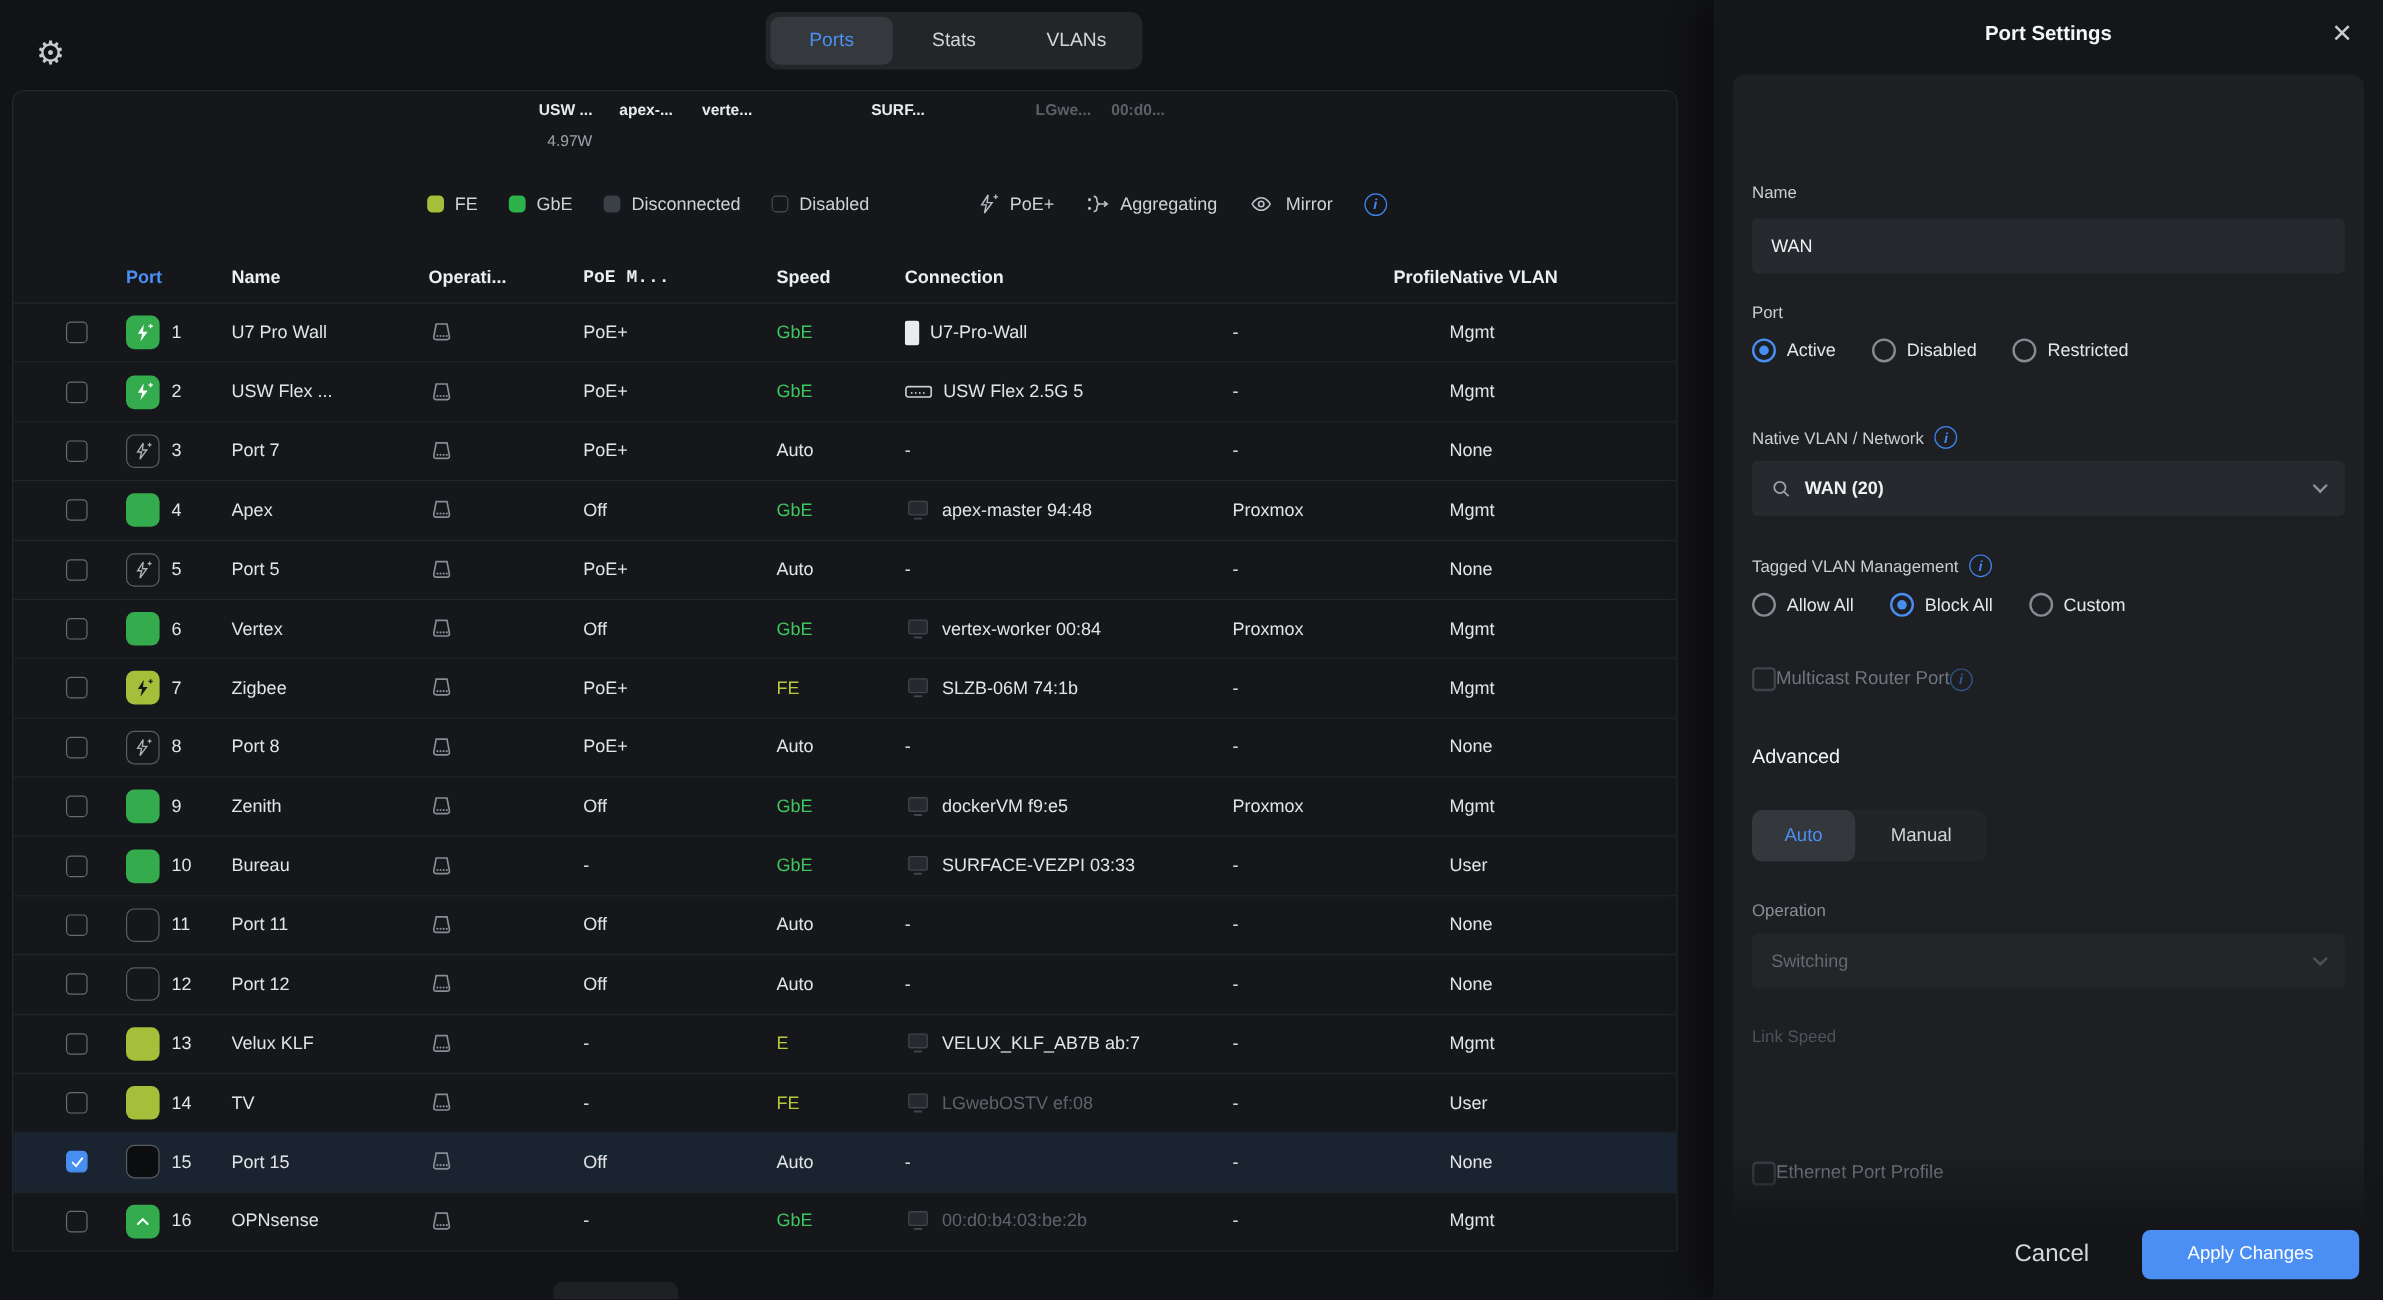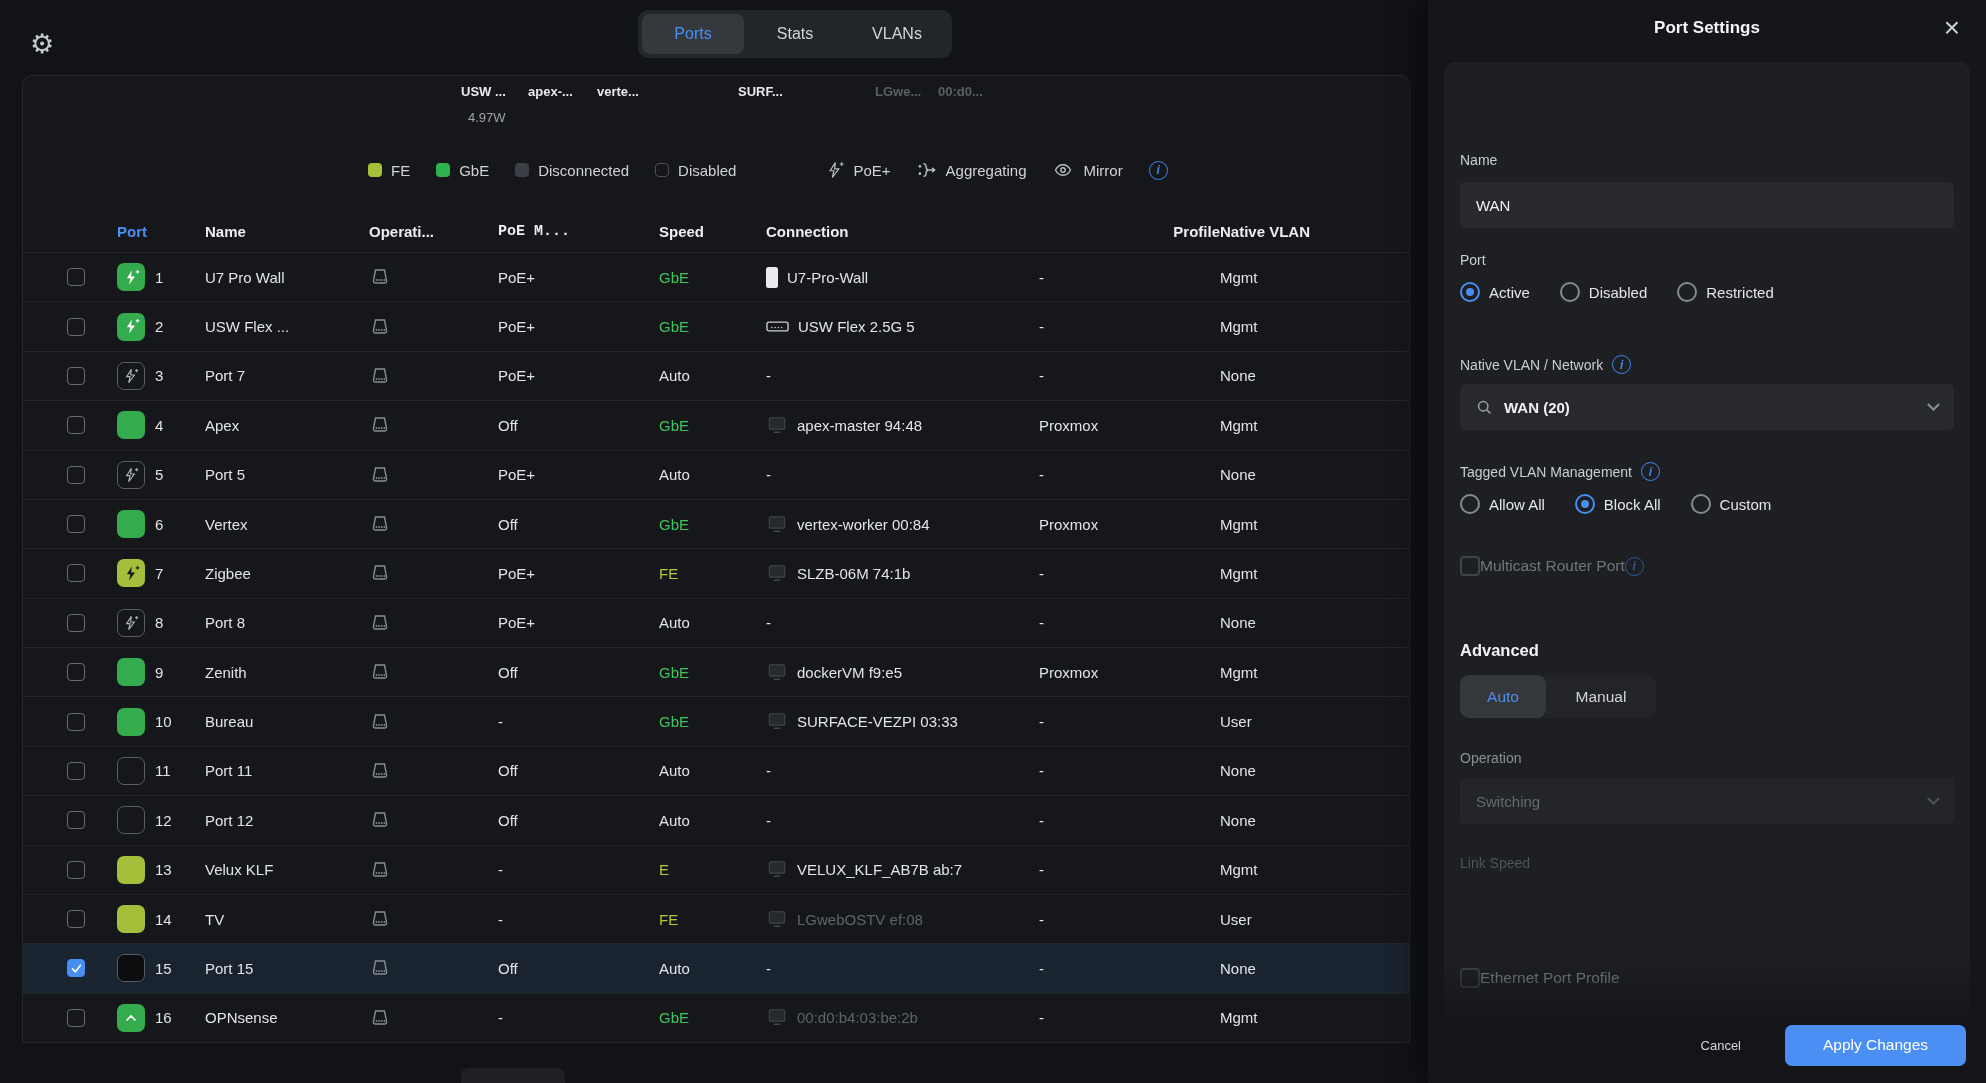--- a/index.html
+++ b/index.html
@@ -20,21 +20,20 @@
     flex:1; height:40px; display:flex; align-items:center; justify-content:center;
     font-size:16px; color:#d2d5d9; border-radius:8px; cursor:pointer;
   }
   .tab.active { background:#35393d; color:#4b8ff2; }
 
   
   .card {
     position:absolute; left:10px; top:75px; width:1388px; height:968px;
     background:#15171a; border:1px solid #24272b; border-radius:10px 10px 0 0;
     overflow:hidden;
-    margin-left:12px;
   }
   .dev-label { position:absolute; top:8px; font-size:13px; font-weight:bold; color:#e8eaec; }
   .dev-label.dim { color:#5b6066; }
   .dev-power { position:absolute; top:34px; font-size:13px; color:#9da2a8; }
 
   .legend { position:absolute; left:345px; top:84px; display:flex; align-items:center; gap:26px; font-size:15px; color:#cfd3d7; }
   .litem { display:flex; align-items:center; gap:9px; }
   .litem.gap-big { margin-left:64px; }
   .sw { width:14px; height:14px; border-radius:4px; }
   .sw-fe { background:#a6bf3b; }
@@ -108,30 +107,30 @@
   .pinput.sel-dis2 .val { color:#53585e; }
   .chev { width:9px; height:9px; border-right:2px solid #8b9197; border-bottom:2px solid #8b9197; transform:rotate(45deg) translate(-2px,-2px); flex:0 0 auto; }
   .chev.dim { border-color:#4d5258; }
   .radio-row { position:absolute; left:16px; display:flex; align-items:center; gap:30px; }
   .radio { display:flex; align-items:center; gap:9px; font-size:15px; color:#e4e7ea; cursor:pointer; }
   .rdot { width:20px; height:20px; border-radius:50%; border:2px solid #858b91; position:relative; flex:0 0 auto; }
   .radio.sel .rdot { border-color:#478ef0; }
   .radio.sel .rdot::after { content:""; position:absolute; left:4px; top:4px; width:8px; height:8px; border-radius:50%; background:#478ef0; }
   .pcheck { position:absolute; left:16px; display:flex; align-items:center; gap:0; font-size:15.5px; color:#70767d; cursor:pointer; }
   .pcbx { width:20px; height:20px; border-radius:4px; border:2px solid #3f444b; flex:0 0 auto; }
-  .phead { position:absolute; left:16px; font-size:16.5px; font-weight:bold; color:#f2f4f6;margin-top:19px; }
+  .phead { position:absolute; left:16px; font-size:16.5px; font-weight:normal; color:#f2f4f6; }
   .toggle { position:absolute; left:16px; width:196px; height:43px; background:#222428; border-radius:9px; display:flex; padding:0; }
   .tseg { display:flex; align-items:center; justify-content:center; font-size:15.5px; color:#d0d4d8; cursor:pointer; }
   .tseg.on { background:#34373c; border-radius:9px; color:#4b8ff2; }
   .fade {
     position:absolute; left:0; bottom:0; width:100%; height:128px; pointer-events:none;
     background:linear-gradient(180deg, rgba(19,21,24,0) 0%, #131518 55%);
   }
   .pfooter { position:absolute; left:0; bottom:0; width:100%; height:76px; display:flex; align-items:center; justify-content:flex-end; gap:44px; padding-right:20px; }
-  .btn-cancel { font-size:13px; color:#d4d7db; cursor:pointer; background:none; border:none; font-family:inherit; }
+  .btn-cancel { font-size:20px; color:#d4d7db; cursor:pointer; background:none; border:none; font-family:inherit; }
   .btn-apply {
     width:181px; height:41px; background:#4b8ff5; border:none; border-radius:7px;
     color:#fff; font-size:15.5px; font-family:inherit; cursor:pointer;
   }
   .faded { opacity:.55; }
   .pill-cut { position:absolute; left:461px; top:1068px; width:104px; height:15px; background:#1e2023; border-radius:8px 8px 0 0; }
   svg { display:block; }
 </style>
 </head>
 <body>

